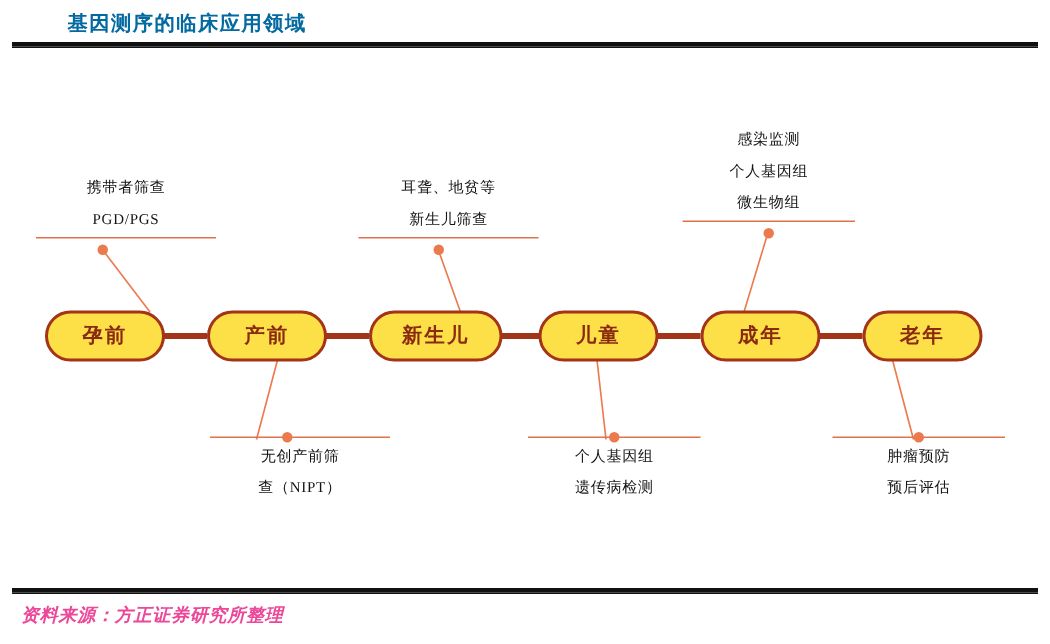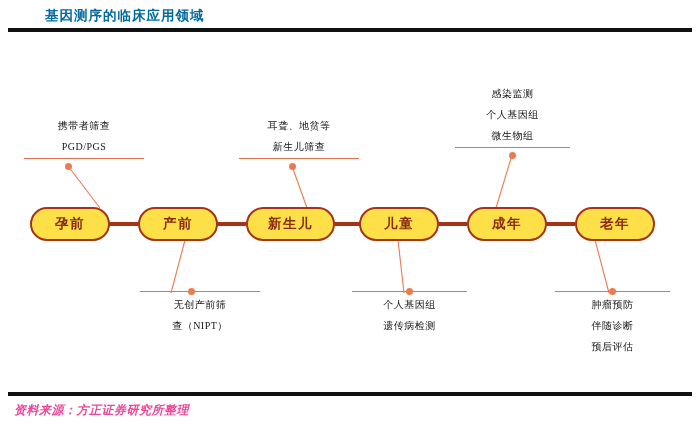--- a/index.html
+++ b/index.html
@@ -213,21 +213,20 @@
   <div class="callout callout-bottom" style="left:352px; top:291px; width:115px;">
     <div class="cl-rule"></div>
     <div class="cl-line">个人基因组</div>
     <div class="cl-line">遗传病检测</div>
   </div>
   <div class="anchor-dot" style="left:406px; top:288px;"></div>
 
   <div class="callout callout-bottom" style="left:555px; top:291px; width:115px;">
     <div class="cl-rule"></div>
     <div class="cl-line">肿瘤预防</div>
-    <div class="cl-line">伴随诊断</div>
     <div class="cl-line">预后评估</div>
   </div>
   <div class="anchor-dot" style="left:609px; top:288px;"></div>
 
 </div>
 
 <div id="rule-bottom"></div>
 <div id="fig-source">资料来源：方正证券研究所整理</div>
 
 </body></html>

